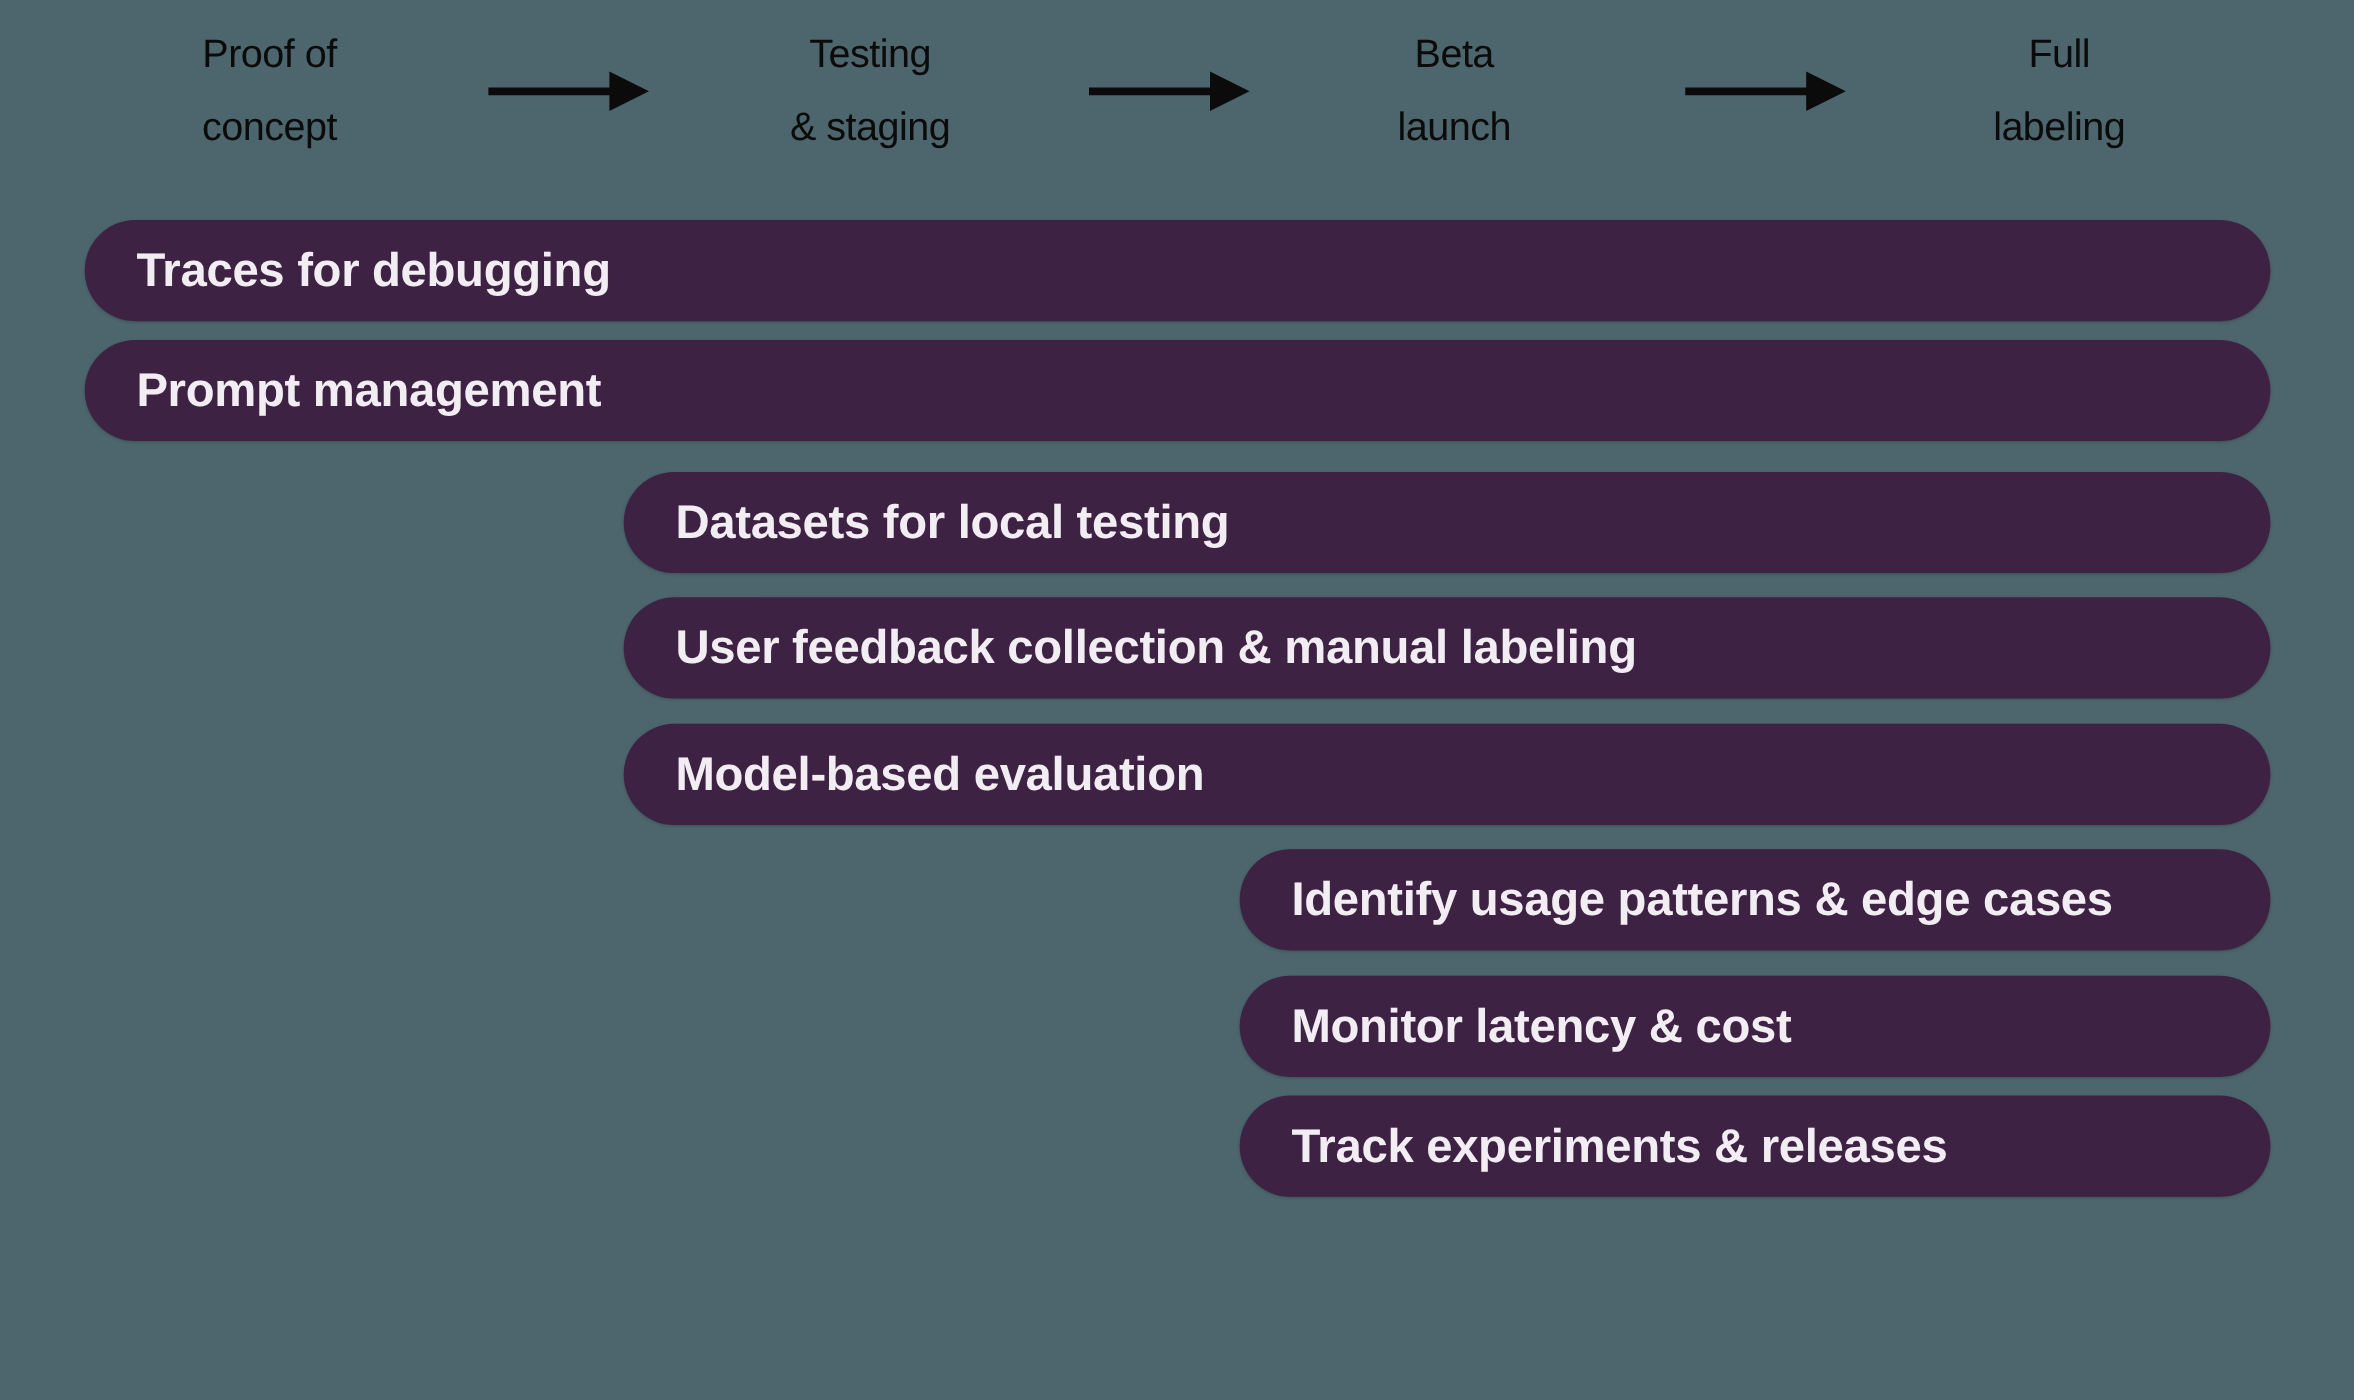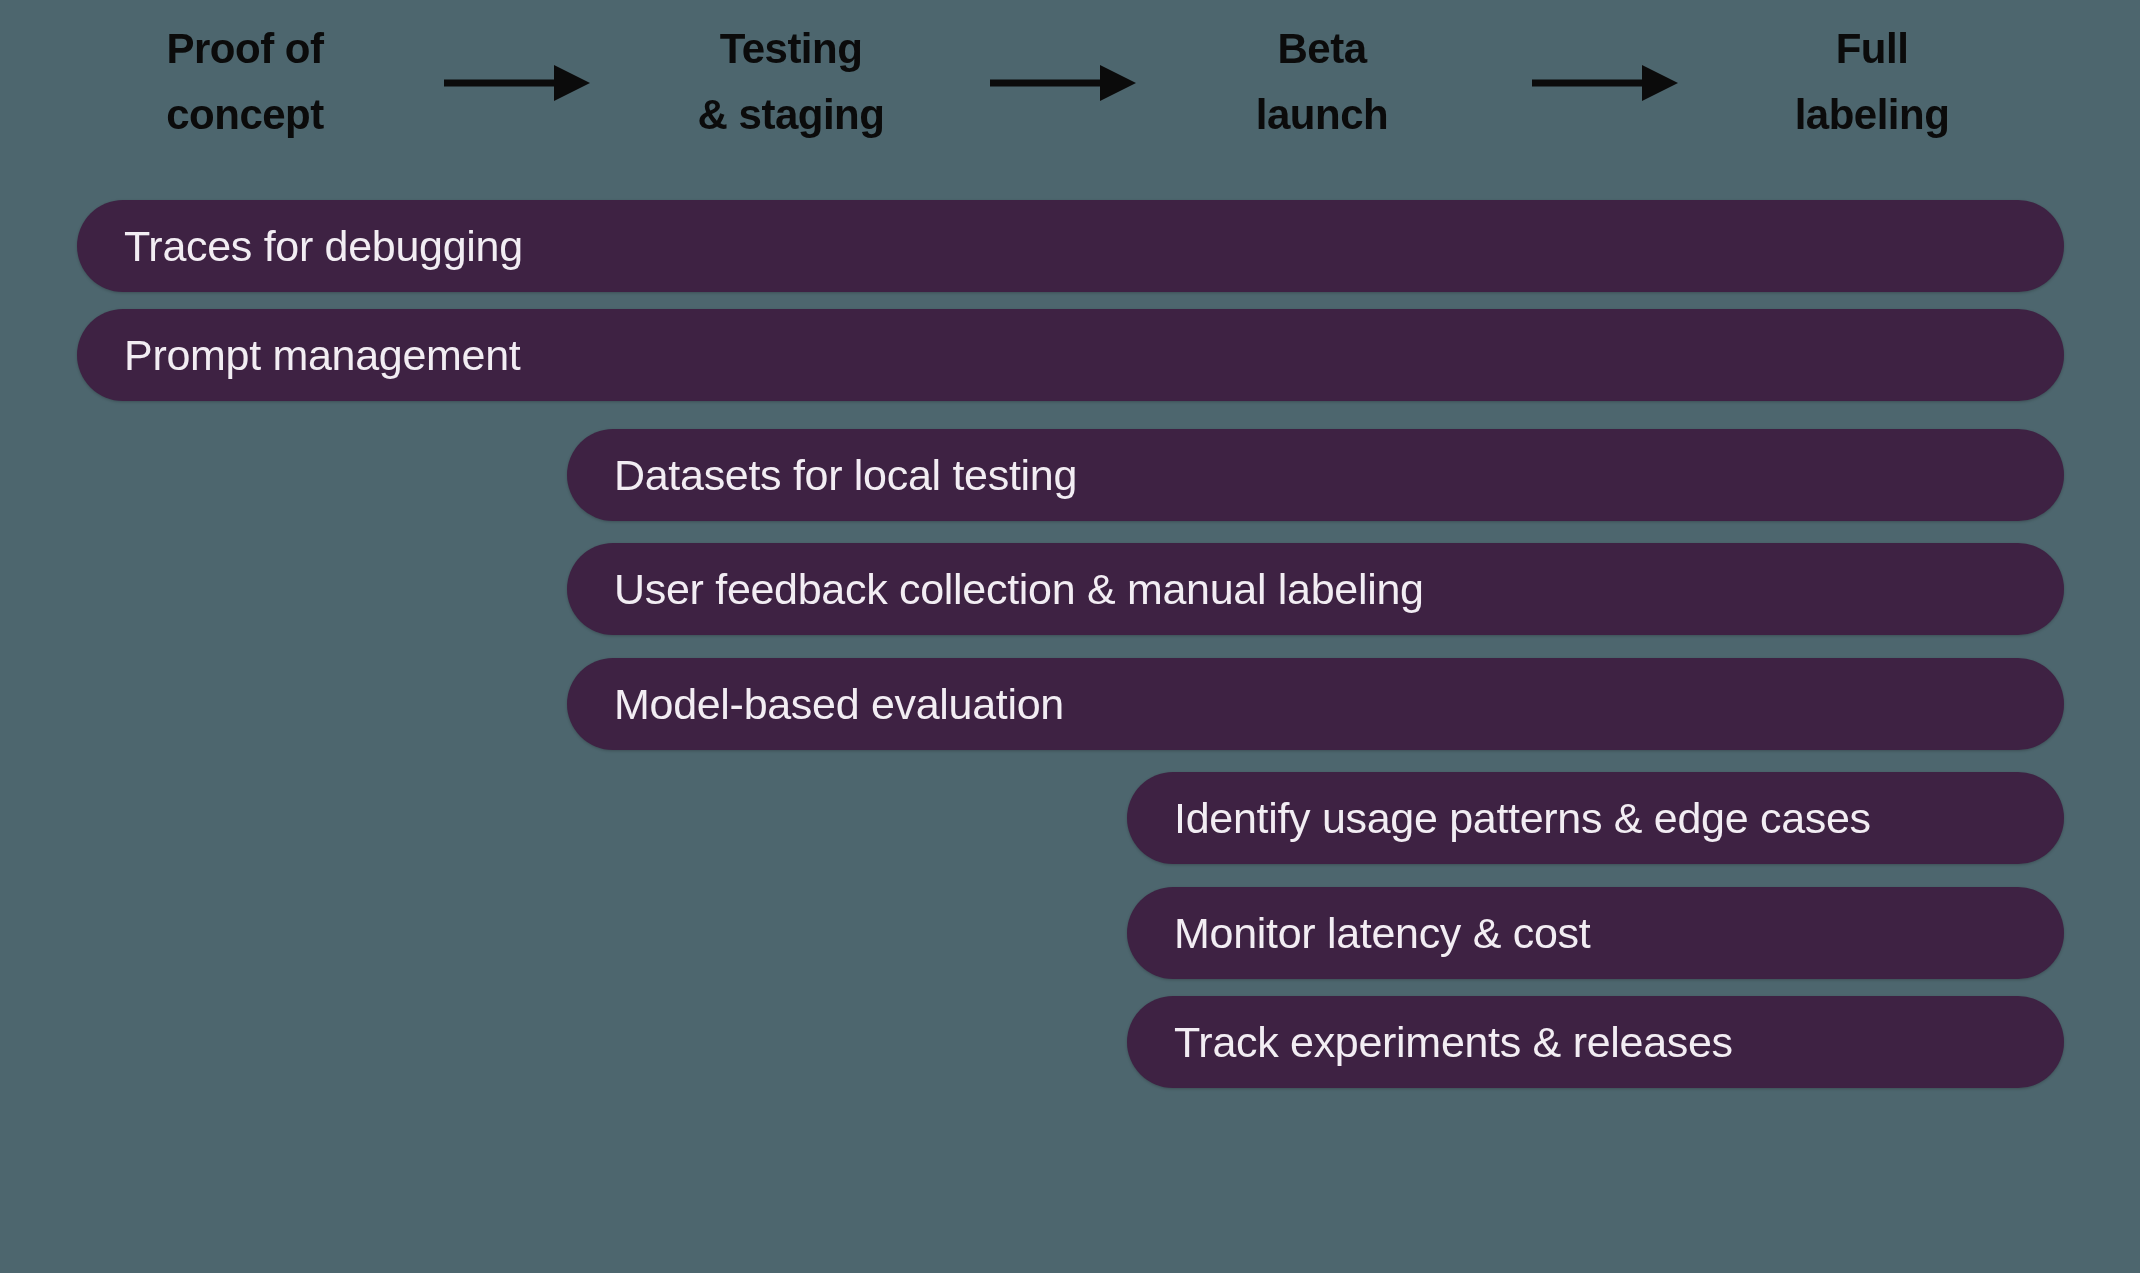--- a/index.html
+++ b/index.html
@@ -10,21 +10,21 @@
   .canvas{
     position:relative;
     width:2140px;height:1273px;
     background:var(--background,#4D666E);
     overflow:hidden;
   }
   
   .phase{
     position:absolute;top:16px;width:440px;
     text-align:center;
-    font-weight:700;font-size:42px;line-height:66px;
+    font-weight:400;font-size:36px;line-height:66px;
     color:var(--header_text,#0B0B0B);
     letter-spacing:-0.5px;
   }
   .phase span{display:block;}
   .phase.p1{left:25px;}
   .phase.p2{left:571px;}
   .phase.p3{left:1102px;}
   .phase.p4{left:1652px;}
   
   .arrow{position:absolute;width:150px;height:44px;top:61px;}
@@ -32,21 +32,21 @@
   .arrow.a2{left:988px;}
   .arrow.a3{left:1530px;}
   
   .bar{
     position:absolute;
     height:92px;
     right:76px;
     border-radius:46px;
     background:var(--bar,#3E2243);
     color:var(--bar_text,#F2EDF3);
-    font-weight:400;font-size:43px;
+    font-weight:700;font-size:43px;
     letter-spacing:-0.3px;
     display:flex;align-items:center;
     padding:0 47px;
     box-sizing:border-box;
     box-shadow:0 1px 3px rgba(0,0,0,0.22);
     white-space:nowrap;
   }
   .bar.b1{left:77px;top:200px;}
   .bar.b2{left:77px;top:309px;}
   .bar.b3{left:567px;top:429px;}

